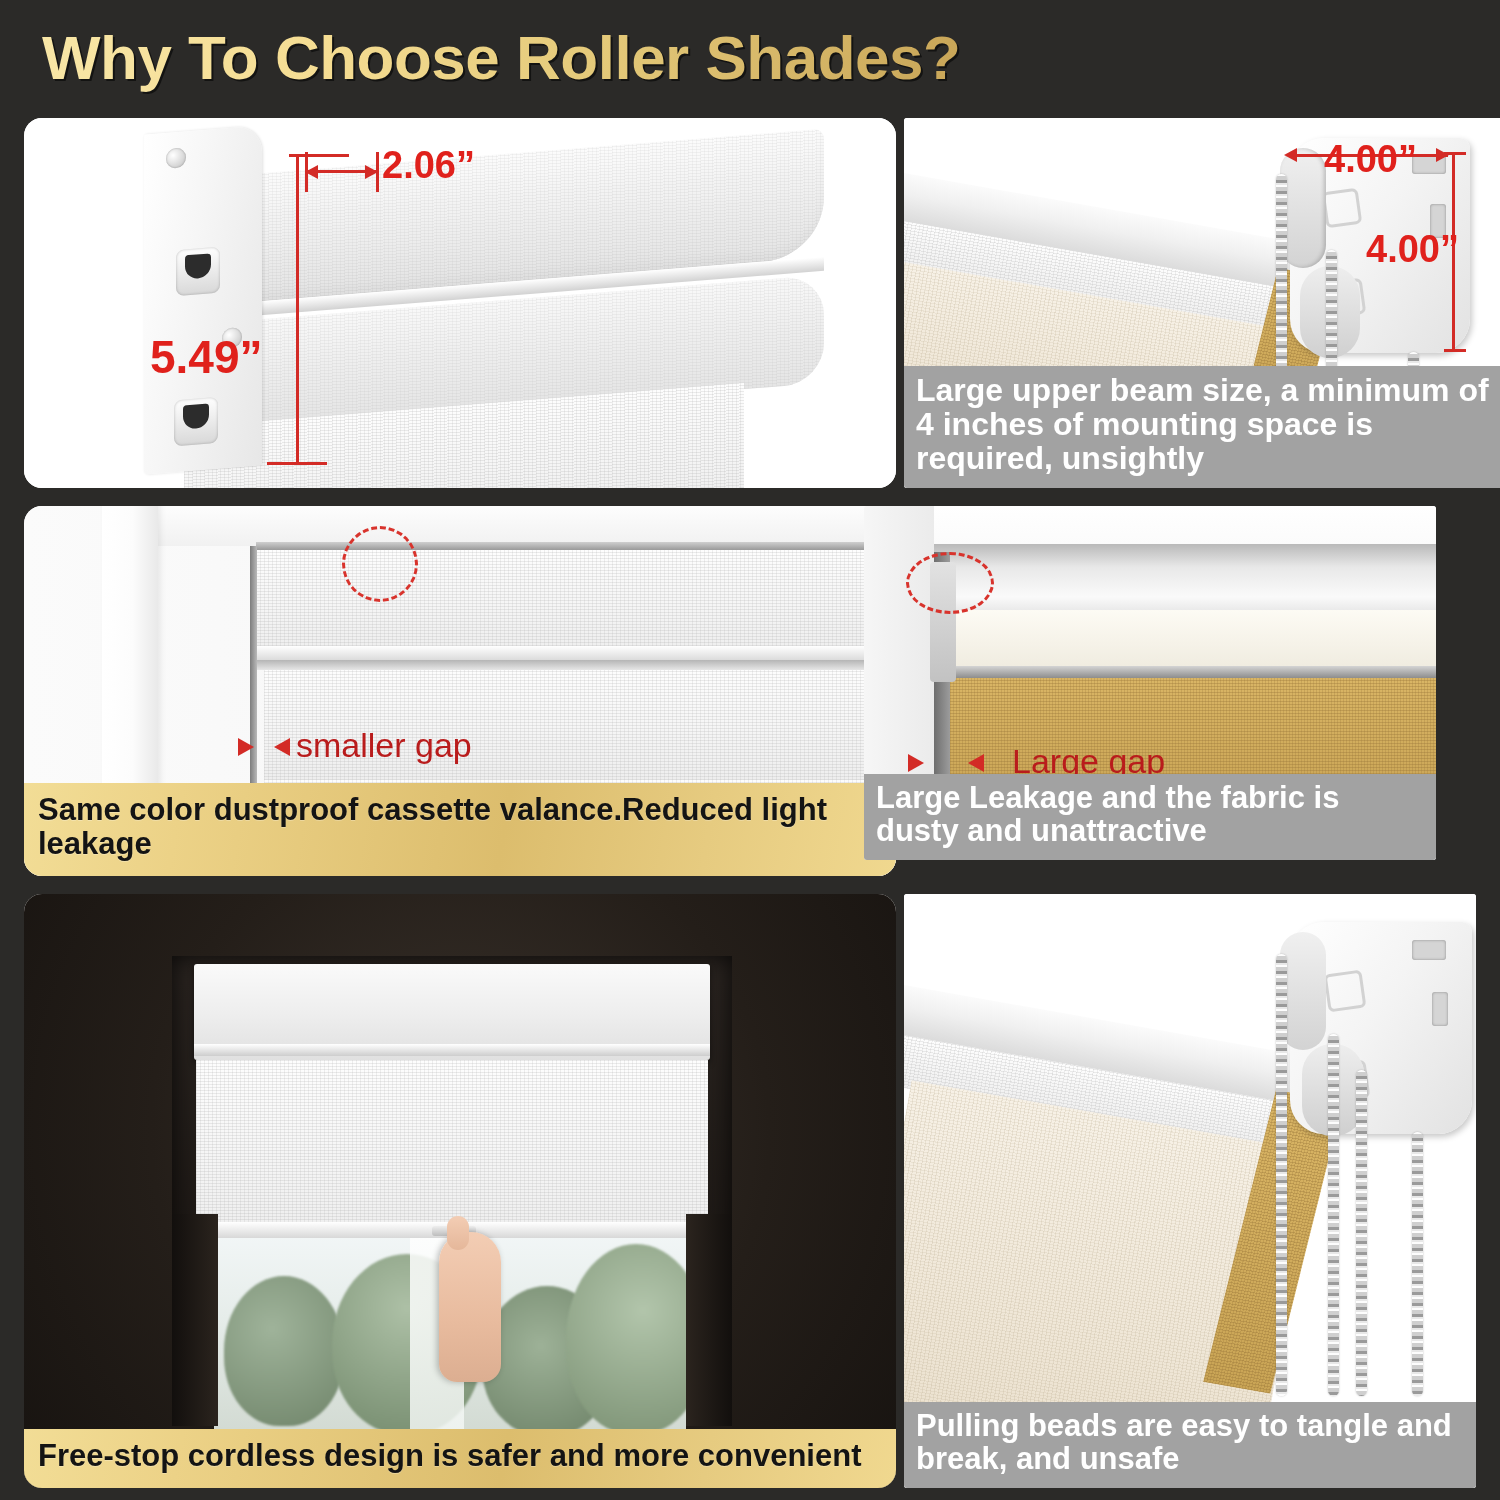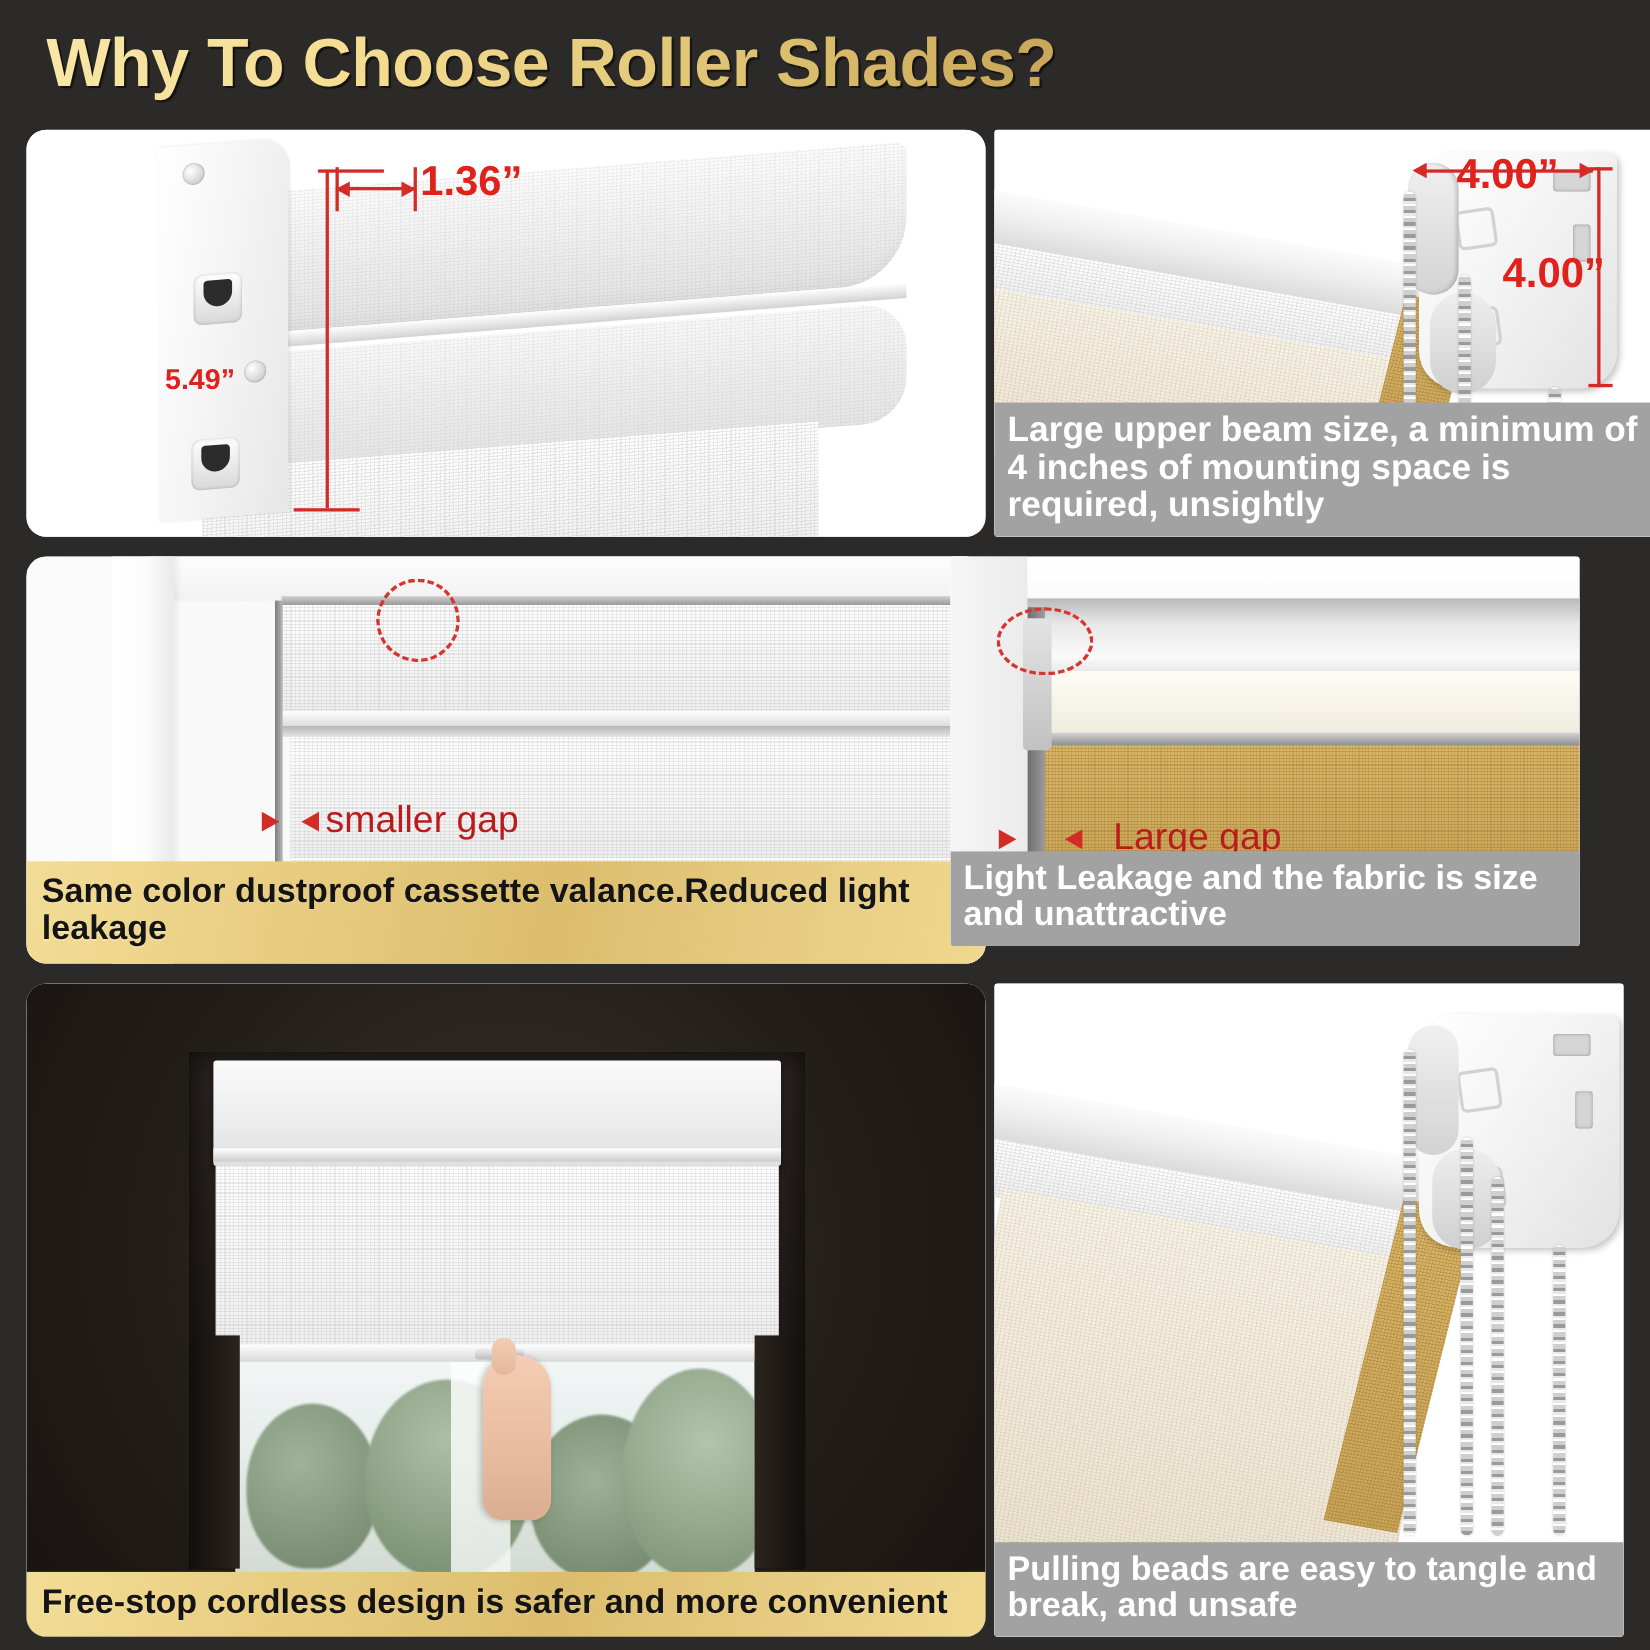--- a/index.html
+++ b/index.html
@@ -250,26 +250,26 @@
           <div class="p1-slot" style="left:32px;top:118px;"></div>
           <div class="p1-screw" style="left:78px;top:200px;"></div>
           <div class="p1-slot" style="left:30px;top:268px;"></div>
         </div>
 
         <div class="dimline" style="left:281px;top:34px;width:3px;height:40px;"></div>
         <div class="dimline" style="left:352px;top:34px;width:3px;height:40px;"></div>
         <div class="dimline" style="left:284px;top:52px;width:70px;height:3px;"></div>
         <div class="arrowL" style="left:281px;top:47px;border-top-width:7px;border-bottom-width:7px;border-right-width:13px;"></div>
         <div class="arrowR" style="left:341px;top:47px;border-top-width:7px;border-bottom-width:7px;border-left-width:13px;"></div>
-        <div class="dimlabel" style="left:358px;top:26px;font-size:38px;">1.36”</div>
+        <div class="dimlabel" style="left:358px;top:26px;font-size:38px;">2.06”</div>
 
         <div class="dimline" style="left:265px;top:36px;width:60px;height:3px;"></div>
         <div class="dimline" style="left:243px;top:344px;width:60px;height:3px;"></div>
         <div class="dimline" style="left:272px;top:38px;width:3px;height:306px;"></div>
-        <div class="dimlabel" style="left:126px;top:212px;font-size:26px;">5.49”</div>
+        <div class="dimlabel" style="left:126px;top:212px;font-size:46px;">5.49”</div>
       </div>
 
     </div>
 
     <div class="cell right c-tr">
       <div class="photo">
         <div class="white-bg"></div>
 
         <div class="roll-tube fabric-white" style="left:-20px;top:52px;width:420px;height:60px;transform:rotate(10deg);transform-origin:left center;"></div>
         <div class="fabric-white" style="position:absolute;left:-20px;top:100px;width:415px;height:48px;transform:rotate(10deg);transform-origin:left center;"></div>
@@ -343,21 +343,21 @@
 
         <div style="position:absolute;left:66px;top:56px;width:26px;height:120px;background:linear-gradient(180deg,#e2e2e2,#c2c2c2);border-radius:4px;"></div>
 
         <div class="dashcircle" style="left:42px;top:46px;width:82px;height:56px;"></div>
 
         <div class="arrowR" style="left:44px;top:248px;"></div>
         <div class="arrowL" style="left:104px;top:248px;"></div>
         <div class="redtext" style="left:148px;top:236px;font-size:34px;">Large gap</div>
       </div>
 
-      <div class="cap gray">Light Leakage and the fabric is size and unattractive</div>
+      <div class="cap gray">Large Leakage and the fabric is dusty and unattractive</div>
     </div>
 
     <div class="cell right c-br">
       <div class="photo">
         <div class="white-bg"></div>
 
         <div class="roll-tube fabric-white" style="left:-20px;top:88px;width:420px;height:62px;transform:rotate(10deg);transform-origin:left center;"></div>
         <div class="fabric-white" style="position:absolute;left:-20px;top:138px;width:415px;height:52px;transform:rotate(10deg);transform-origin:left center;"></div>
         <div class="fabric-cream" style="position:absolute;left:-20px;top:184px;width:410px;height:318px;transform:rotate(10deg);transform-origin:left center;"></div>
         <div class="fabric-tan" style="position:absolute;left:372px;top:196px;width:68px;height:300px;transform:rotate(10deg) skewX(-4deg);transform-origin:left top;"></div>

